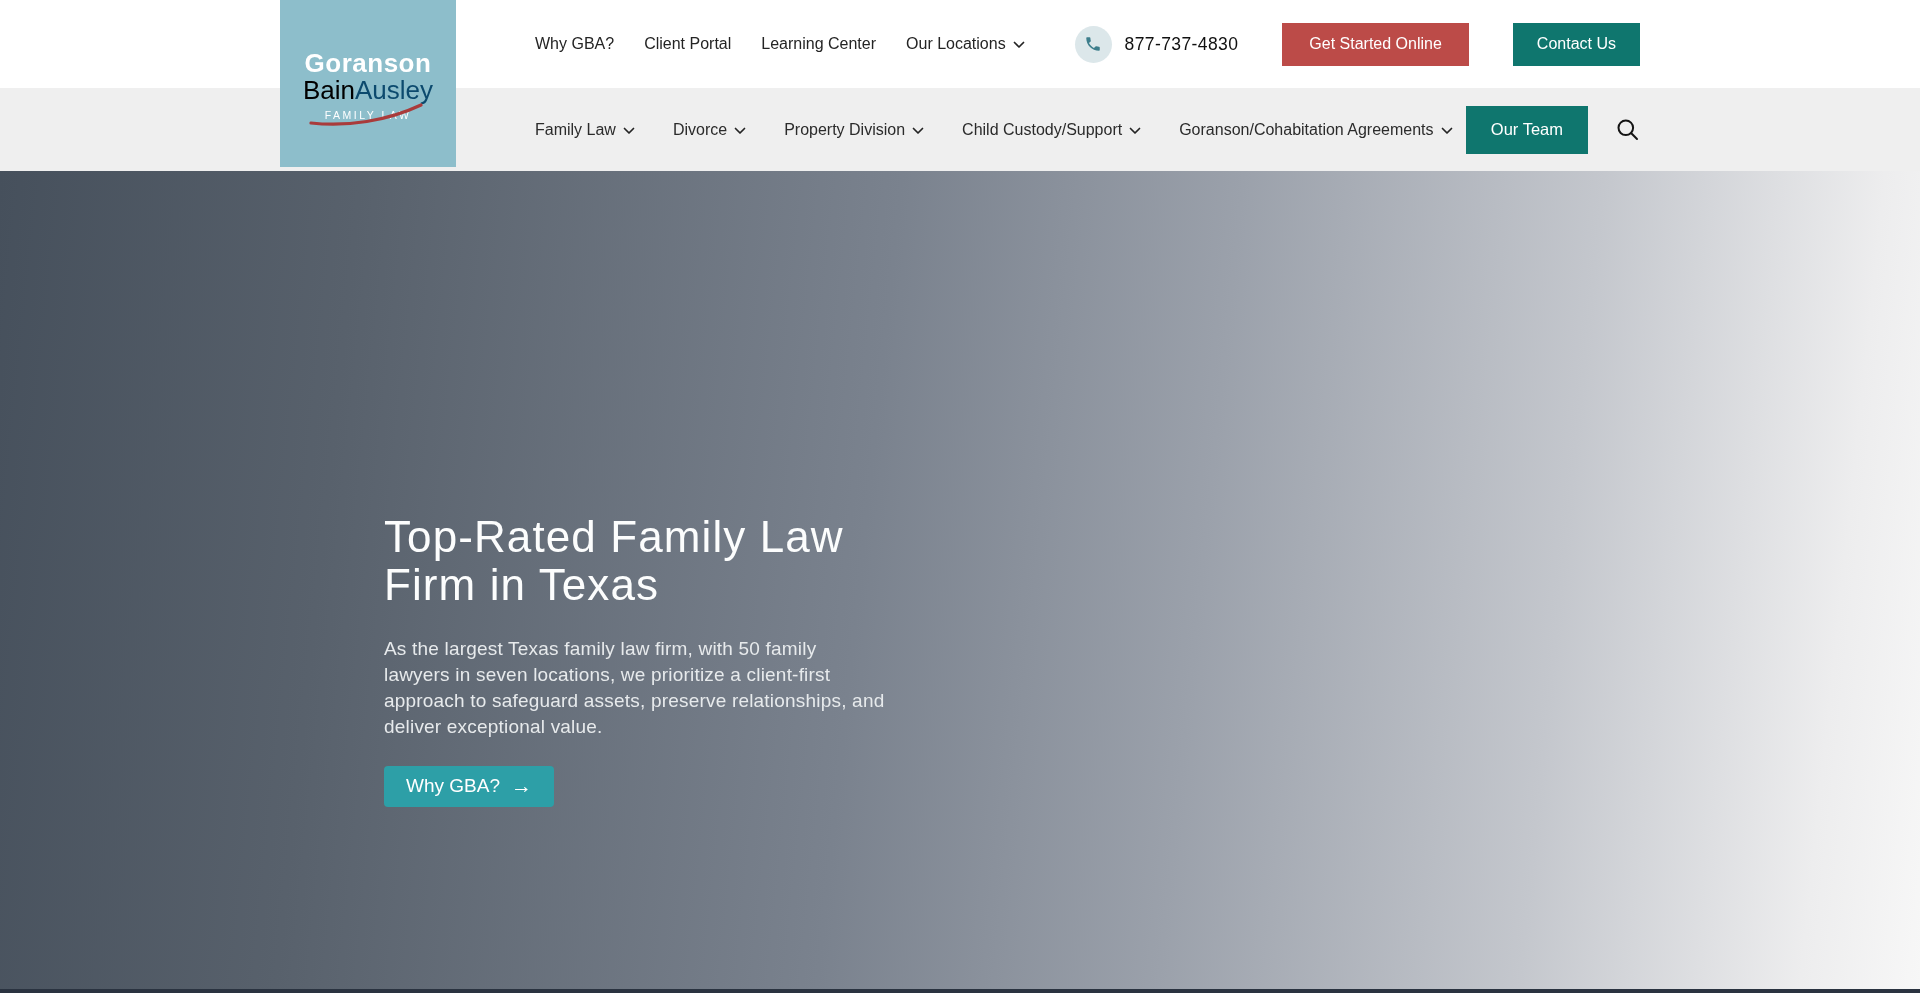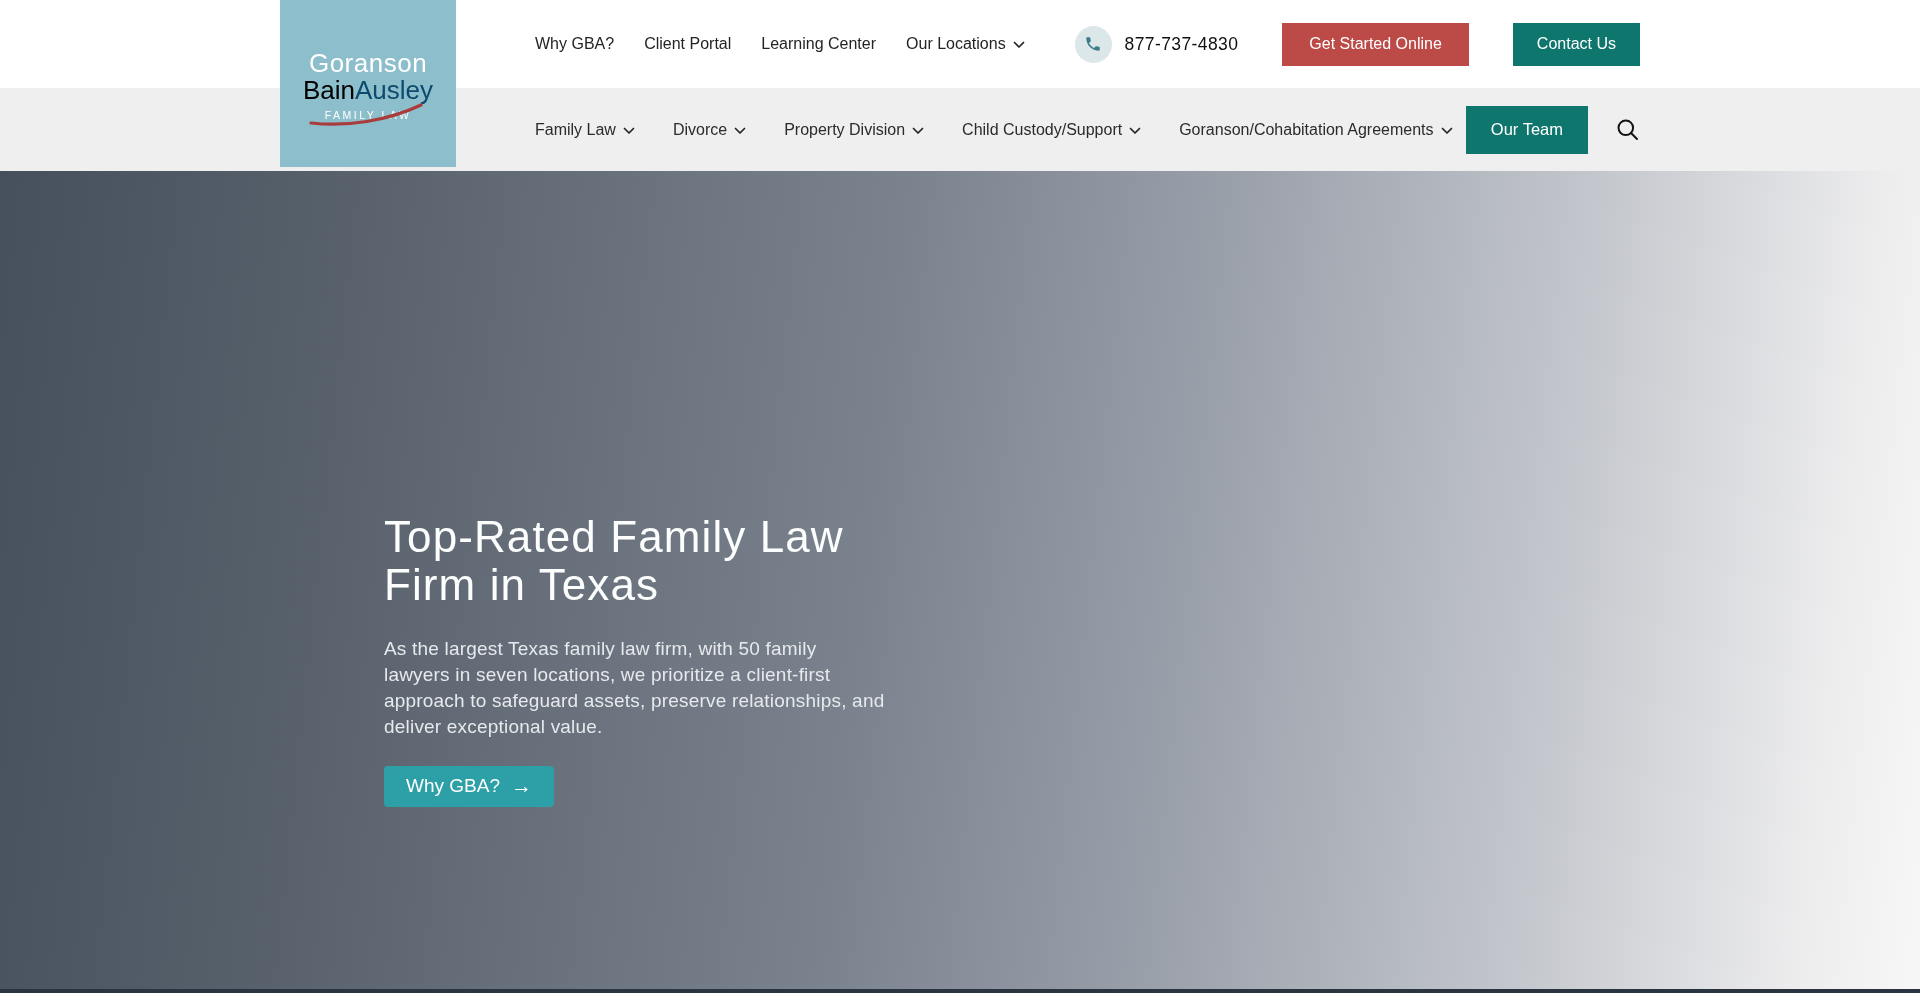--- a/index.html
+++ b/index.html
@@ -7,21 +7,21 @@
     font-family: "Liberation Sans", sans-serif; }
   a { text-decoration: none; color: inherit; cursor: pointer; }
 
   
   .topbar { position: relative; height: 88px; background: #ffffff; z-index: 3; }
   .container { position: relative; width: 1360px; height: 100%; margin: 0 auto; }
 
   .logo { position: absolute; left: 0; top: 0; width: 176px; height: 167px;
     background: #8DBECB; z-index: 6; display: block; }
   .logo-inner { position: absolute; left: 0; right: 0; top: 50px; text-align: center; }
-  .logo-l1 { color: #ffffff; font-size: 26px; font-weight: 400; letter-spacing: 0.5px; line-height: 1.05; }
+  .logo-l1 { color: #ffffff; font-size: 26px; font-weight: 700; letter-spacing: 0.5px; line-height: 1.05; }
   .logo-l2 { font-size: 26px; font-weight: 400; line-height: 1.05; margin-top: 1px; }
   .logo-bain { color: #000000; }
   .logo-ausley { color: #0c4a6e; }
   .logo-tag { position: relative; display: inline-block; margin-top: 2px;
     color: #ffffff; font-size: 10.5px; letter-spacing: 2.5px; font-weight: 400; }
   .logo-swoosh { position: absolute; right: -16px; top: -6px; }
 
   .util-nav { position: absolute; left: 255px; top: 0; height: 88px;
     display: flex; align-items: center; gap: 30px; }
   .util-link { font-size: 16px; color: #242424; display: inline-flex; align-items: center; gap: 7px; }

